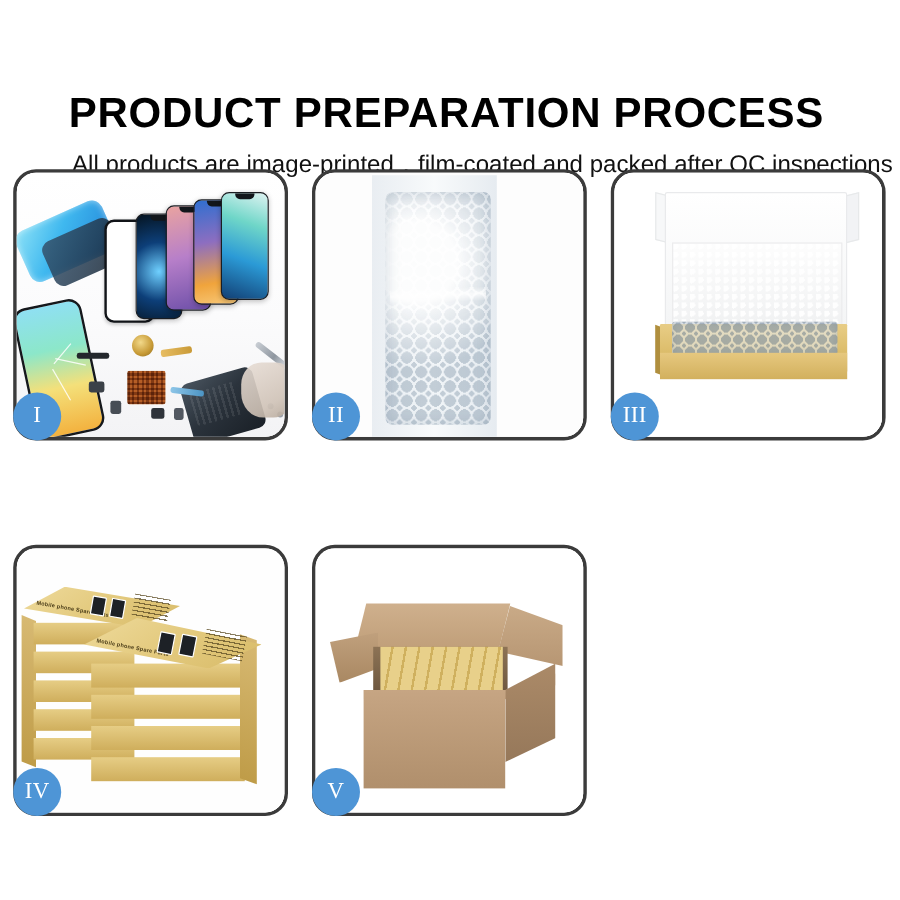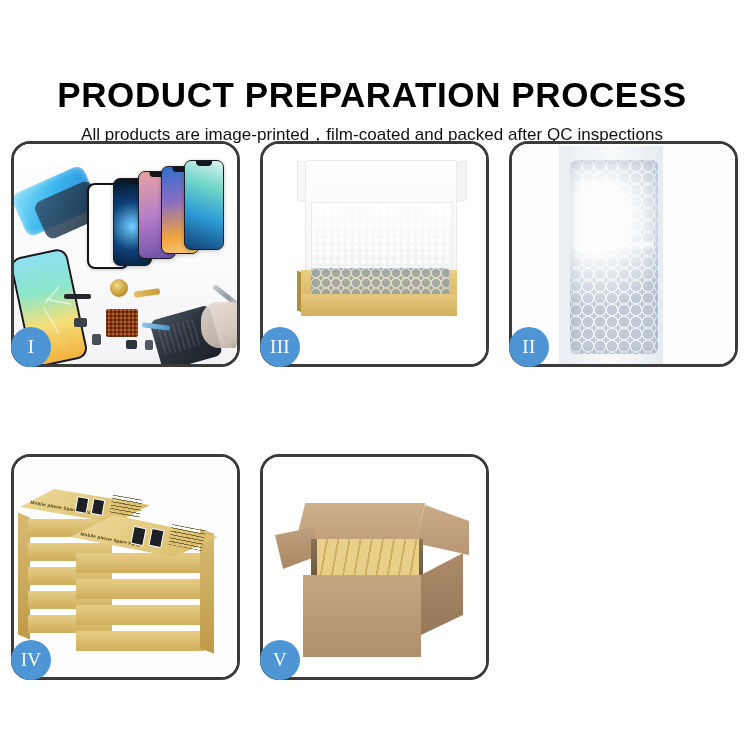--- a/index.html
+++ b/index.html
@@ -35,25 +35,26 @@
     font-weight: bold;
     letter-spacing: 0.6px;
     color: #000000;
     line-height: 1.08;
     white-space: nowrap;
   }
 
   .sub-title {
     margin-top: 9px;
     font-family: "Liberation Sans", sans-serif;
-    font-size: 17px;
+    font-size: 20px;
     font-weight: normal;
     color: #111111;
     letter-spacing: 0.05px;
     white-space: nowrap;
+    text-align: right;
   }
 
   
   .grid {
     position: absolute;
     top: 141px;
     left: 11px;
     width: 728px;
     height: 539px;
     display: grid;
@@ -511,41 +512,41 @@
         <div class="part p-chip4"></div>
         <div class="part p-screw1"></div>
         <div class="part p-screw2"></div>
         <div class="p-hand"></div>
       </div>
       <div class="badge">I</div>
     </div>
 
     <div class="panel">
       <div class="panel-inner">
+        <div class="p2-bg"></div>
+        <div class="p2-sleeve"></div>
+        <div class="p2-bubble"></div>
+        <div class="p2-shine"></div>
+      </div>
+      <div class="badge">II</div>
+    </div>
+
+    <div class="panel">
+      <div class="panel-inner">
         <div class="p3-bg"></div>
         <div class="p3-lidflapL"></div>
         <div class="p3-lidflapR"></div>
         <div class="p3-lid"></div>
         <div class="p3-foam"></div>
         <div class="p3-trayleft"></div>
         <div class="p3-tray"></div>
         <div class="p3-item"></div>
         <div class="p3-trayfront"></div>
       </div>
       <div class="badge">III</div>
-    </div>
-
-    <div class="panel">
-      <div class="panel-inner">
-        <div class="p2-bg"></div>
-        <div class="p2-sleeve"></div>
-        <div class="p2-bubble"></div>
-        <div class="p2-shine"></div>
-      </div>
-      <div class="badge">II</div>
     </div>
 
     <div class="panel">
       <div class="panel-inner">
         <div class="p4-bg"></div>
 
         <div class="sb-side" style="left:4px;  top:58px;  width:12px; height:122px; transform:skewY(22deg);"></div>
         <div class="sb-front" style="left:14px; top:62px;  width:84px; height:18px;"></div>
         <div class="sb-front" style="left:14px; top:86px;  width:84px; height:18px;"></div>
         <div class="sb-front" style="left:14px; top:110px; width:84px; height:18px;"></div>

